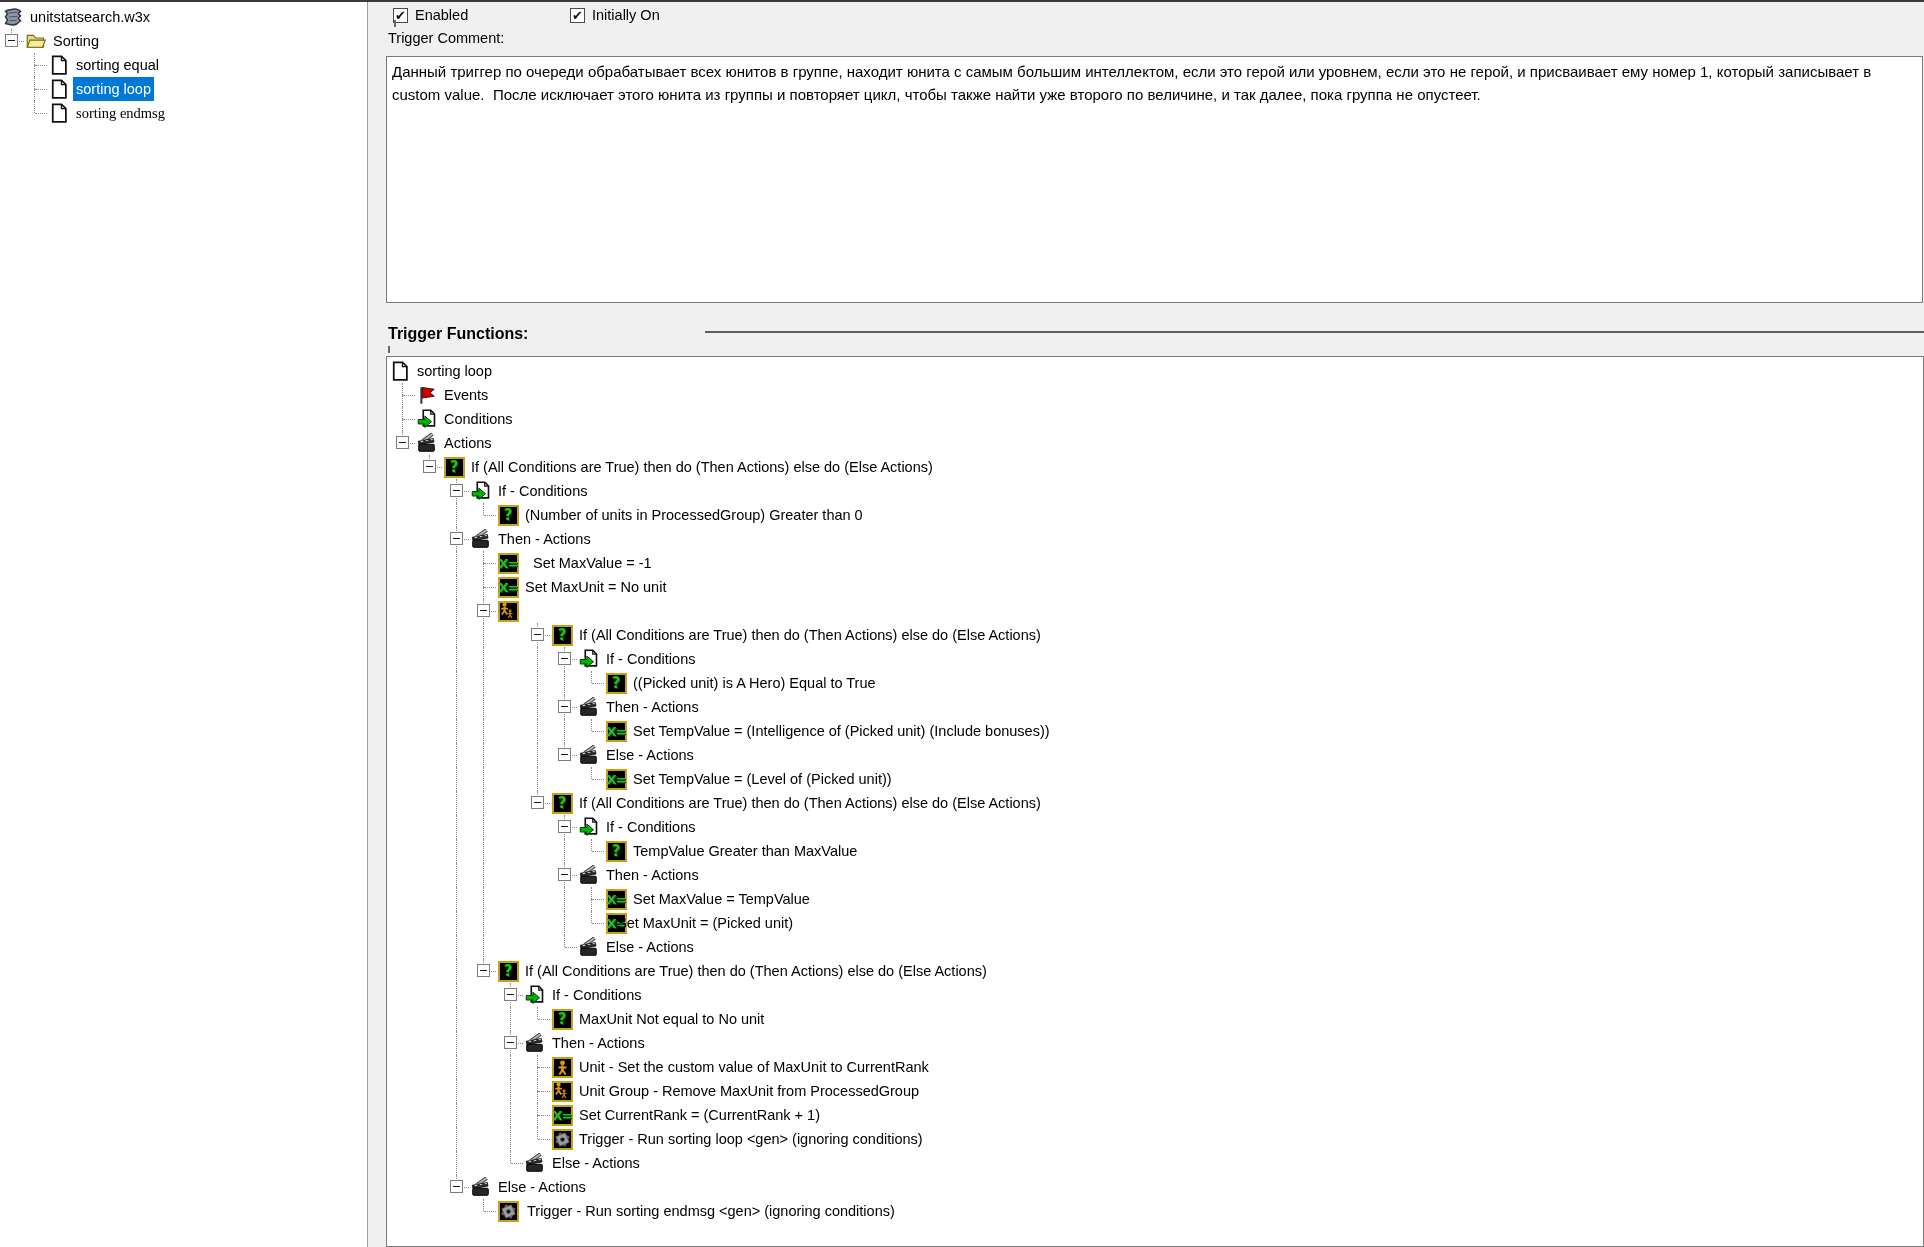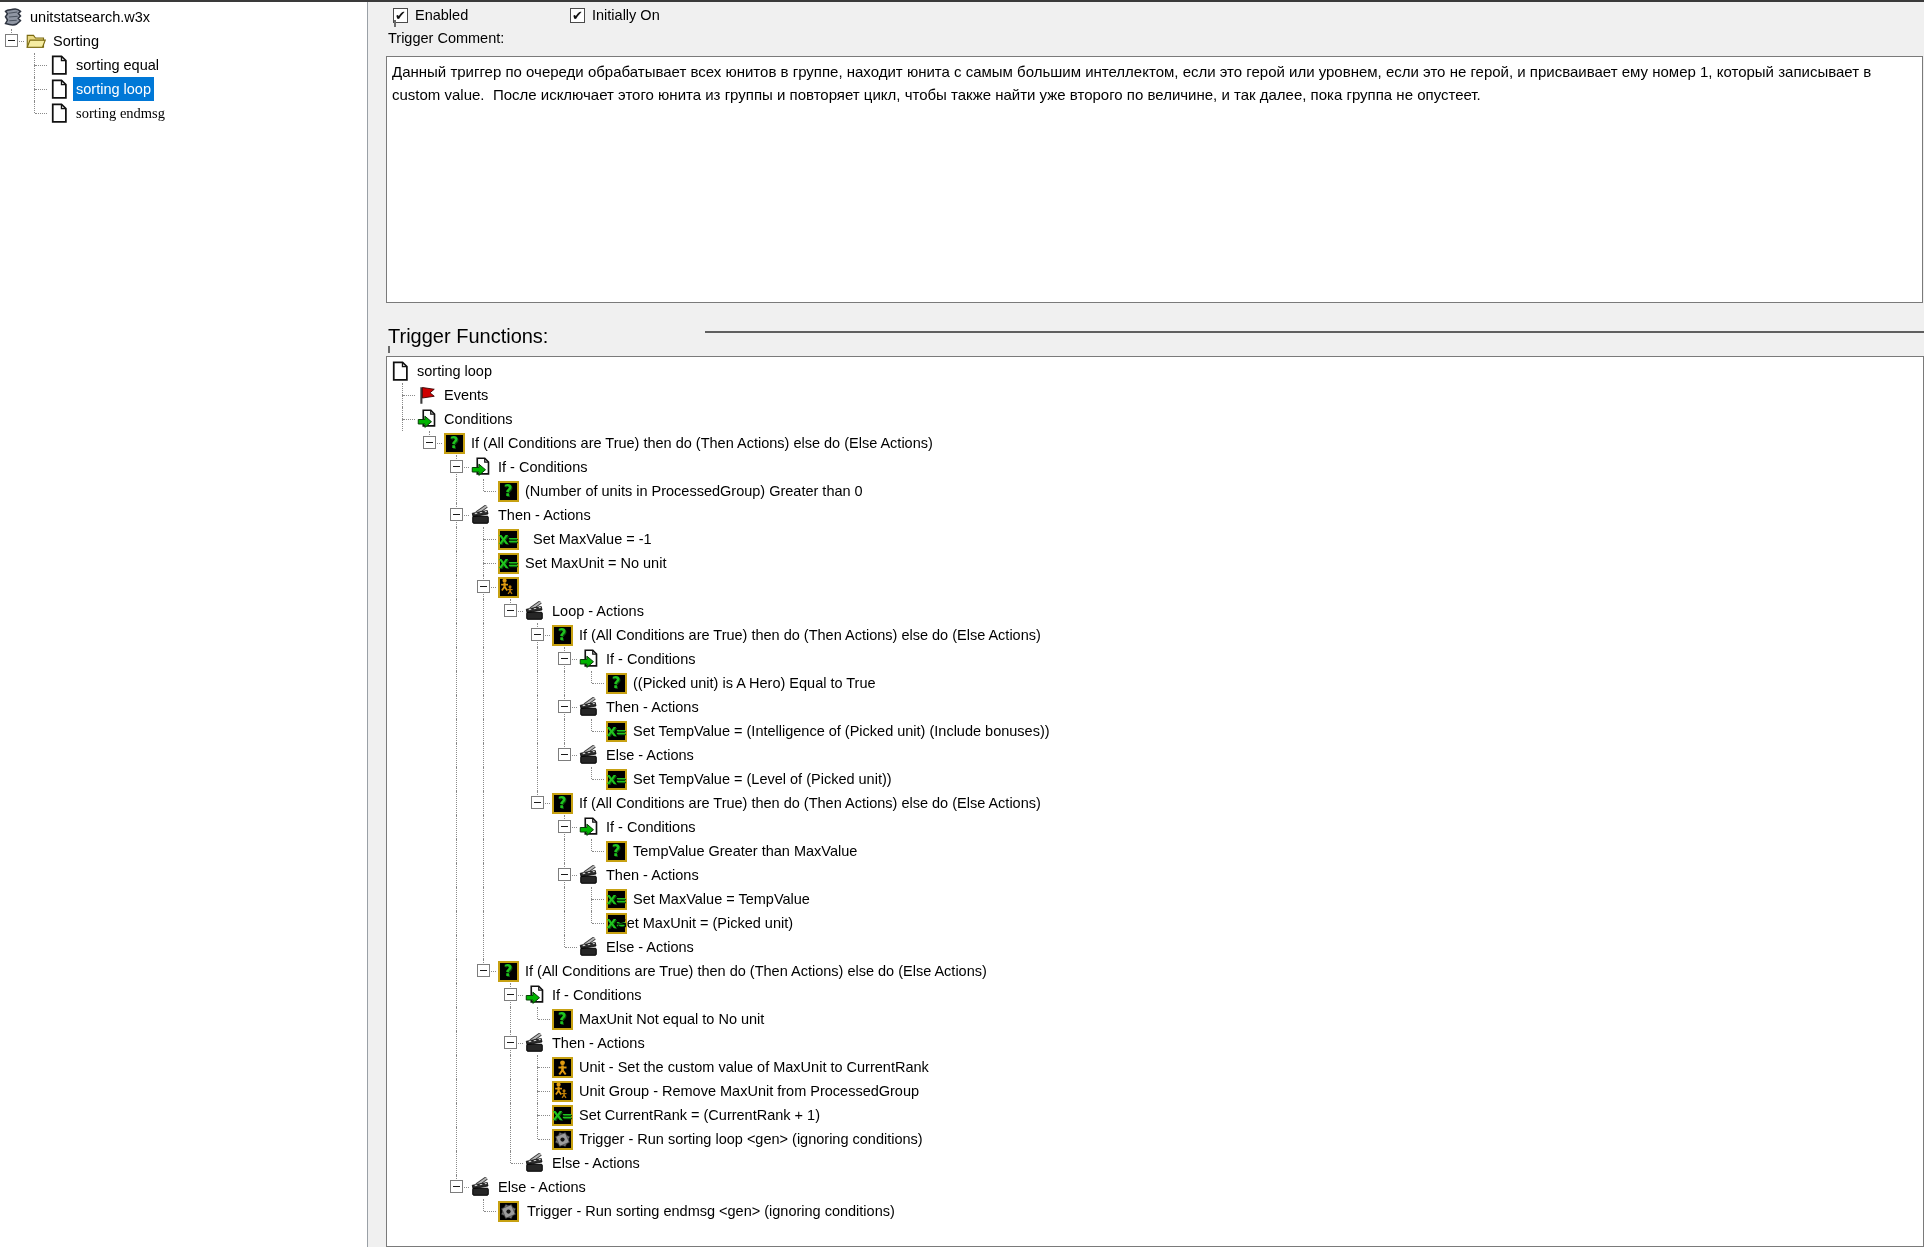--- a/index.html
+++ b/index.html
@@ -26,21 +26,21 @@
   .cblabel{font-size:14.5px;}
   .grip{position:absolute;width:2px;height:7px;background:#6a6a6a;}
   #comment-label{position:absolute;left:388px;top:30px;font-size:14.5px;}
   #comment-box{
     position:absolute;left:386px;top:56px;width:1537px;height:247px;box-sizing:border-box;
     background:#fff;border:1px solid #7a7a7a;
     font-size:15px;line-height:23px;padding:3px 5px;
     white-space:pre-wrap;overflow:hidden;
   }
   .splitline{position:absolute;left:705px;top:331px;width:1219px;height:2px;background:#5f5f5f;}
-  #functions-label{position:absolute;left:388px;top:325px;font-size:20px;}
+  #functions-label{position:absolute;left:388px;top:325px;font-size:16px;font-weight:bold;}
   #tree-panel{
     position:absolute;left:386px;top:356px;width:1538px;height:891px;box-sizing:border-box;
     background:#fff;border:1px solid #7a7a7a;overflow:hidden;padding-top:2px;
   }
   
   .trow{position:relative;height:24px;width:100%;}
   .tlabel{
     position:absolute;top:0;height:24px;line-height:24px;
     font-size:14.5px;white-space:nowrap;padding:0 3px;
   }
@@ -173,20 +173,37 @@
       <span class="ticon" style="left: 29px;">
         <svg width="20" height="20" viewBox="0 0 16 16">
           <path d="M5 1 H11 L14 4 V13.5 H5 Z" fill="#fff" stroke="#111" stroke-width="1.3"></path>
         <path d="M11 1 V4 H14" fill="none" stroke="#111" stroke-width="1"></path>
         <polygon points="1,8.4 6.3,8.4 6.3,5.7 11.6,10.2 6.3,14.7 6.3,12 1,12" fill="#00b400" stroke="#063f06" stroke-width="0.8"></polygon>
         </svg>
       </span>
       <span class="tlabel" style="left: 54px;">Conditions</span>
     </div>
     <div class="trow">
+      <div class="guide-v" style="left: 15px; top: 0px; height: 12px;"></div>
+      <div class="guide-h" style="left: 16px; top: 12px; width: 12px;"></div>
+      <div class="expander" style="left: 9px; top: 5px;">
+        <div class="minus"></div>
+      </div>
+      <span class="ticon" style="left: 29px;">
+        <svg width="20" height="20" viewBox="0 0 16 16">
+          <path d="M4.5 6.5 L12.5 0.8" stroke="#3a3a3a" stroke-width="3"></path>
+        <path d="M4.5 6.5 L12.5 0.8" stroke="#b9b9b9" stroke-width="1.5"></path>
+        <polygon points="1,6.6 13,4.4 13.6,7.2 1.6,9.4" fill="#2d2d2d" stroke="#000" stroke-width="0.6"></polygon>
+        <path d="M3 6.9 L5 6.5 M7 6.2 L9 5.8 M11 5.4 L12.6 5.1" stroke="#cfcfcf" stroke-width="1"></path>
+        <rect x="1.4" y="9" width="12.4" height="5.6" rx="0.8" fill="#262626" stroke="#000" stroke-width="0.8"></rect>
+        </svg>
+      </span>
+      <span class="tlabel" style="left: 54px;">Actions</span>
+    </div>
+    <div class="trow">
       <div class="guide-v" style="left: 42px; top: 0px; height: 12px;"></div>
       <div class="guide-h" style="left: 43px; top: 12px; width: 12px;"></div>
       <div class="expander" style="left: 36px; top: 5px;">
         <div class="minus"></div>
       </div>
       <span class="ticon" style="left: 56px;">
         <span class="bb">
           <span class="q">?</span>
         </span>
       </span>
@@ -284,39 +301,20 @@
   <path d="M4.2 8 H11.8" stroke-width="1.8" fill="none"></path>
   <path d="M8 10.4 L5 14.6 M8 10.4 L11 14.6" stroke-width="1.9" fill="none"></path>
             </g>
           </svg>
         </span>
       </span>
     </div>
     <div class="trow">
       <div class="guide-v" style="left: 69px; top: 0px; height: 24px;"></div>
       <div class="guide-v" style="left: 96px; top: 0px; height: 24px;"></div>
-      <div class="guide-v" style="left: 123px; top: 0px; height: 12px;"></div>
-      <div class="guide-h" style="left: 124px; top: 12px; width: 12px;"></div>
-      <div class="expander" style="left: 117px; top: 5px;">
-        <div class="minus"></div>
-      </div>
-      <span class="ticon" style="left: 137px;">
-        <svg width="20" height="20" viewBox="0 0 16 16">
-          <path d="M4.5 6.5 L12.5 0.8" stroke="#3a3a3a" stroke-width="3"></path>
-        <path d="M4.5 6.5 L12.5 0.8" stroke="#b9b9b9" stroke-width="1.5"></path>
-        <polygon points="1,6.6 13,4.4 13.6,7.2 1.6,9.4" fill="#2d2d2d" stroke="#000" stroke-width="0.6"></polygon>
-        <path d="M3 6.9 L5 6.5 M7 6.2 L9 5.8 M11 5.4 L12.6 5.1" stroke="#cfcfcf" stroke-width="1"></path>
-        <rect x="1.4" y="9" width="12.4" height="5.6" rx="0.8" fill="#262626" stroke="#000" stroke-width="0.8"></rect>
-        </svg>
-      </span>
-      <span class="tlabel" style="left: 162px;">Loop - Actions</span>
-    </div>
-    <div class="trow">
-      <div class="guide-v" style="left: 69px; top: 0px; height: 24px;"></div>
-      <div class="guide-v" style="left: 96px; top: 0px; height: 24px;"></div>
       <div class="guide-v" style="left: 150px; top: 0px; height: 12px;"></div>
       <div class="guide-v" style="left: 150px; top: 12px; height: 12px;"></div>
       <div class="guide-h" style="left: 151px; top: 12px; width: 12px;"></div>
       <div class="expander" style="left: 144px; top: 5px;">
         <div class="minus"></div>
       </div>
       <span class="ticon" style="left: 164px;">
         <span class="bb">
           <span class="q">?</span>
         </span>

